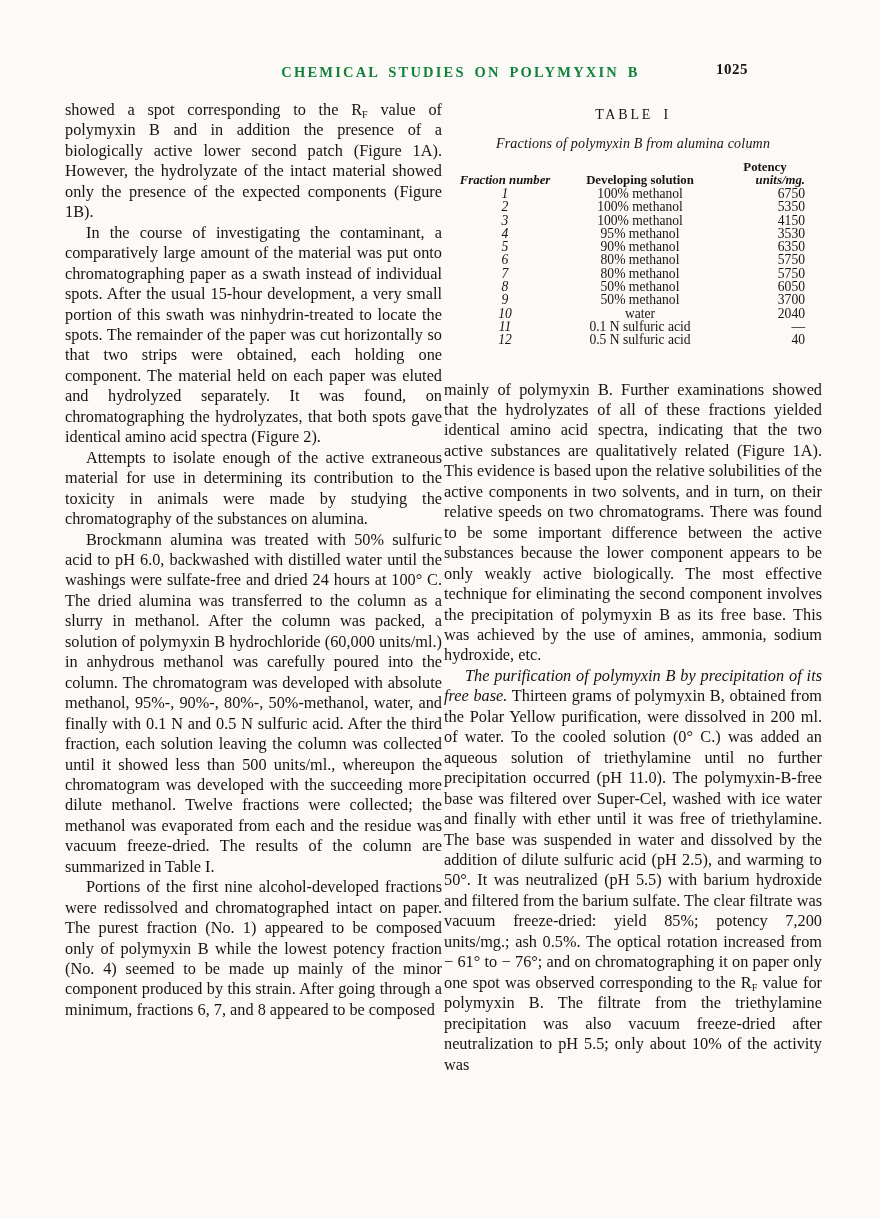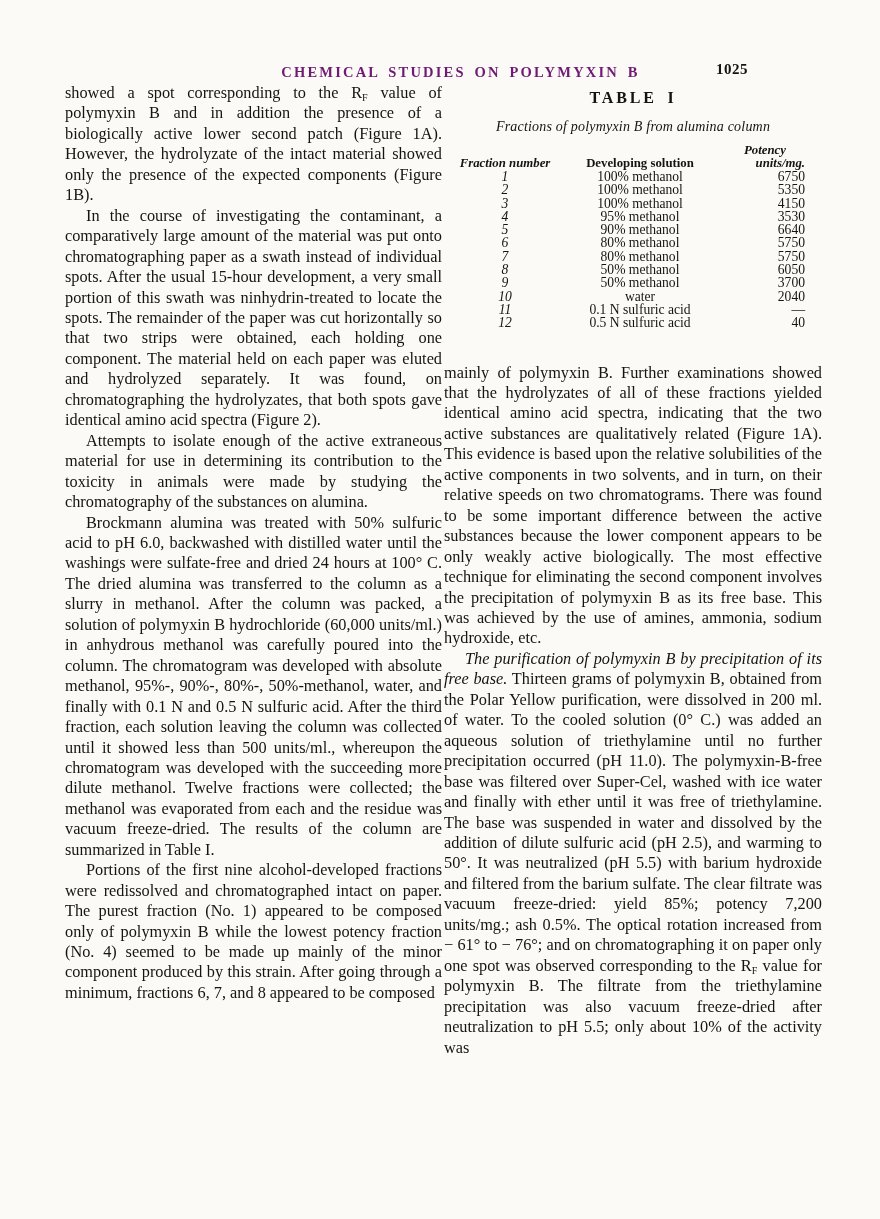--- a/index.html
+++ b/index.html
@@ -11,61 +11,61 @@
     font-family:"Liberation Serif", serif;
     color:#161310;
     overflow:hidden;
   }
   
   .head-row { position:absolute; left:65px; top:64px; width:757px; height:24px; }
   .running-head {
     text-align:center; padding-left:34px;
     font-size:14.5px; font-weight:700;
     letter-spacing:2.2px; word-spacing:3px;
-    color:#701a75;
+    color:#15803d;
   }
   .page-number {
     position:absolute; right:74px; top:-3px;
     font-size:15px; font-weight:700; letter-spacing:0.5px;
   }
   
   .col {
-    position:absolute; top:83px;
+    position:absolute; top:100px;
     text-align:justify;
     font-size:16.3px; line-height:20.45px;
   }
   .col.left  { left:65px;  width:377px; }
   .col.right { left:444px; width:378px; }
   p.para { margin:0; }
   p.para.indent { text-indent:21px; }
   .it { font-style:italic; }
   sub.rf { font-size:0.62em; line-height:0; vertical-align:baseline; position:relative; top:0.28em; }
   
   .table-block { padding-top:6px; text-align:center; }
   .tbl-label {
-    font-size:16px; font-weight:700; letter-spacing:2.8px; word-spacing:4px;
+    font-size:14px; font-weight:400; letter-spacing:2.8px; word-spacing:4px;
     line-height:17px;
   }
   .tbl-caption {
     font-style:italic; font-size:14px; line-height:19px; margin-top:11px;
     letter-spacing:0.2px;
   }
   table.fractions {
     border-collapse:collapse; table-layout:fixed;
     margin:8px 0 0 11px; width:350px;
     font-size:13.6px; line-height:13.3px;
     text-align:left;
   }
   table.fractions th, table.fractions td { padding:0; }
   table.fractions thead th { vertical-align:bottom; font-weight:700; font-size:12.8px; line-height:13px; }
   th.c1, td.c1 { width:100px; text-align:center;font-style:italic; }
   th.c2, td.c2 { width:170px; text-align:center; }
   th.c3 { width:80px; text-align:center; }
   td.c3 { width:80px; text-align:right; padding-right:2px; }
-  th.c3 .pot-line { display:block;font-style:italic; }
+  th.c3 .pot-line { display:block; }
   th.c3 .pot-units { font-style:italic; font-weight:700;text-align:right; }
   .right-text { margin-top:33px; }
 </style>
 </head>
 <body>
 
 <div class="page">
 
   <div class="head-row">
     <div class="running-head">CHEMICAL STUDIES ON POLYMYXIN B</div>
@@ -112,21 +112,21 @@
               <td class="c3">4150</td>
             </tr>
             <tr>
               <td class="c1">4</td>
               <td class="c2">95% methanol</td>
               <td class="c3">3530</td>
             </tr>
             <tr>
               <td class="c1">5</td>
               <td class="c2">90% methanol</td>
-              <td class="c3">6640</td>
+              <td class="c3">6350</td>
             </tr>
             <tr>
               <td class="c1">6</td>
               <td class="c2">80% methanol</td>
               <td class="c3">5750</td>
             </tr>
             <tr>
               <td class="c1">7</td>
               <td class="c2">80% methanol</td>
               <td class="c3">5750</td>

